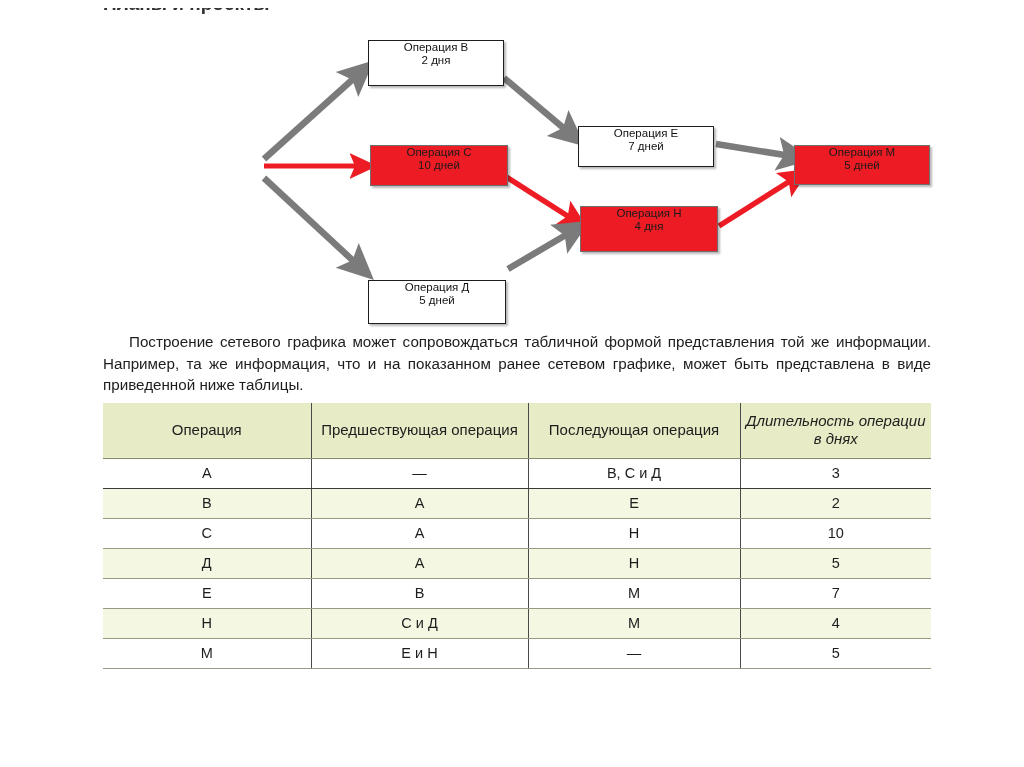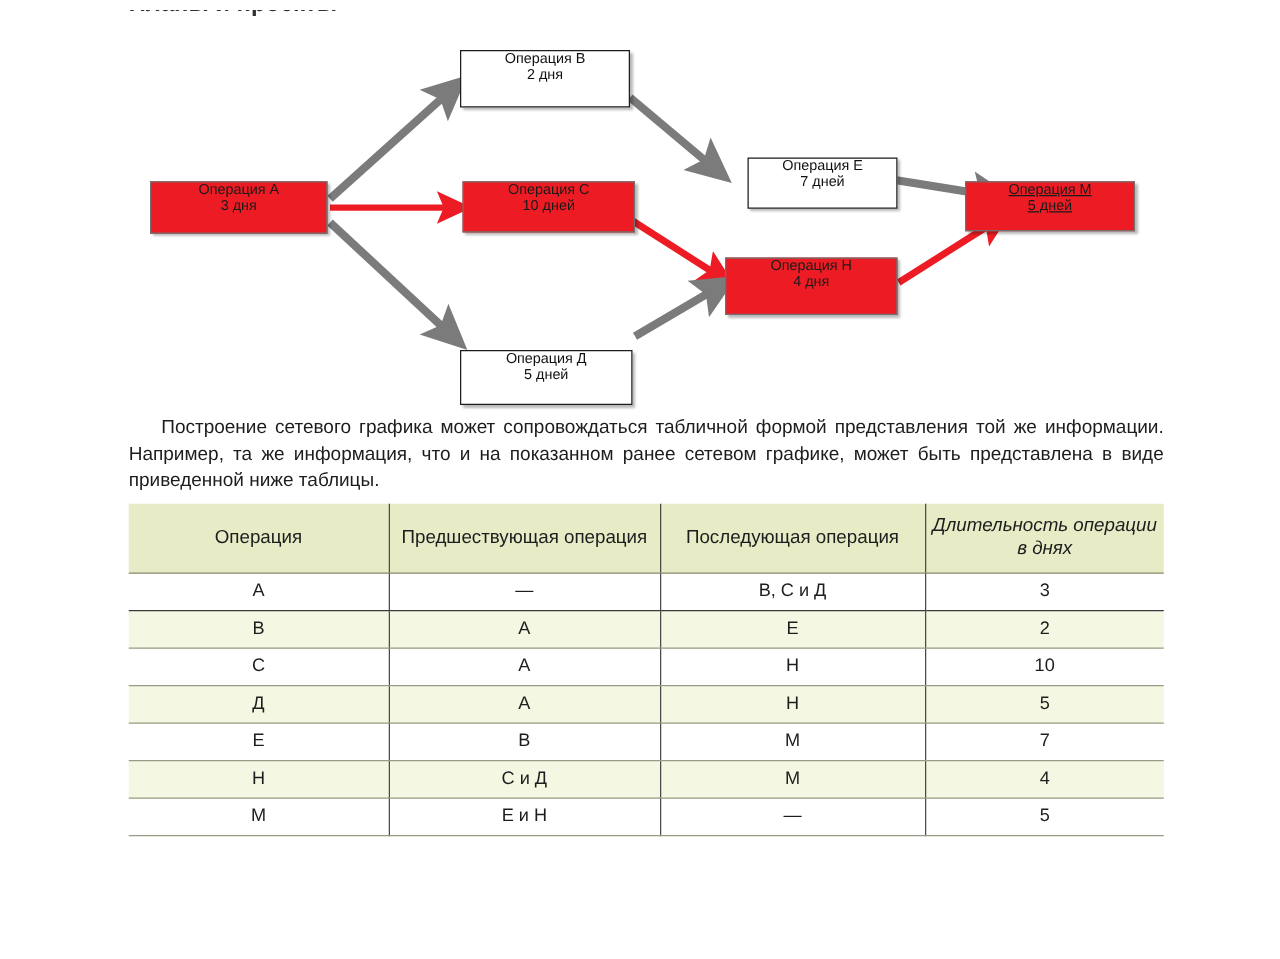--- a/index.html
+++ b/index.html
@@ -59,24 +59,24 @@
   }
   .node.red {
     background: #ed1c24;
     border: 1px solid #6f6f6f;
     color: #1a1a1a;
   }
   .node .l1, .node .l2 { display:block; white-space: nowrap; }
 
   
   #node-b { left: 368px; top: 14px;  width: 136px; height: 46px; }
-  #node-e { left: 578px; top: 100px; width: 120px; height: 41px; margin-left: 20px; }
+  #node-e { left: 578px; top: 100px; width: 136px; height: 41px; }
   #node-a { left: 120px; top: 119px; width: 142px; height: 42px; }
   #node-c { left: 370px; top: 119px; width: 138px; height: 41px; }
-  #node-m { left: 772px; top: 119px; width: 136px; height: 40px; text-decoration: underline; }
+  #node-m { left: 794px; top: 119px; width: 136px; height: 40px; }
   #node-h { left: 580px; top: 180px; width: 138px; height: 46px; }
   #node-d { left: 368px; top: 226px; width: 138px; height: 44px; margin-top: 28px; }
 
   
   #paragraph {
     position: absolute;
     left: 103px; top: 331px;
     width: 828px;
     font-size: 15.2px;
     line-height: 1.42;
@@ -153,24 +153,20 @@
 
     <line x1="505" y1="150" x2="577" y2="196" stroke="#ed1c24" stroke-width="5.5" marker-end="url(#ah-red)"></line>
 
     <line x1="508" y1="243" x2="576" y2="203" stroke="#7b7b7b" stroke-width="6.5" marker-end="url(#ah-gray)"></line>
 
     <line x1="716" y1="118" x2="797" y2="131" stroke="#7b7b7b" stroke-width="6.5" marker-end="url(#ah-gray)"></line>
 
     <line x1="719" y1="200" x2="798" y2="150" stroke="#ed1c24" stroke-width="5.5" marker-end="url(#ah-red)"></line>
   </svg>
 
-  <div class="node red" id="node-a">
-    <span class="l1">Операция А</span>
-    <span class="l2">3 дня</span>
-  </div>
 
   <div class="node white" id="node-b">
     <span class="l1">Операция В</span>
     <span class="l2">2 дня</span>
   </div>
 
   <div class="node red" id="node-c">
     <span class="l1">Операция С</span>
     <span class="l2">10 дней</span>
   </div>

